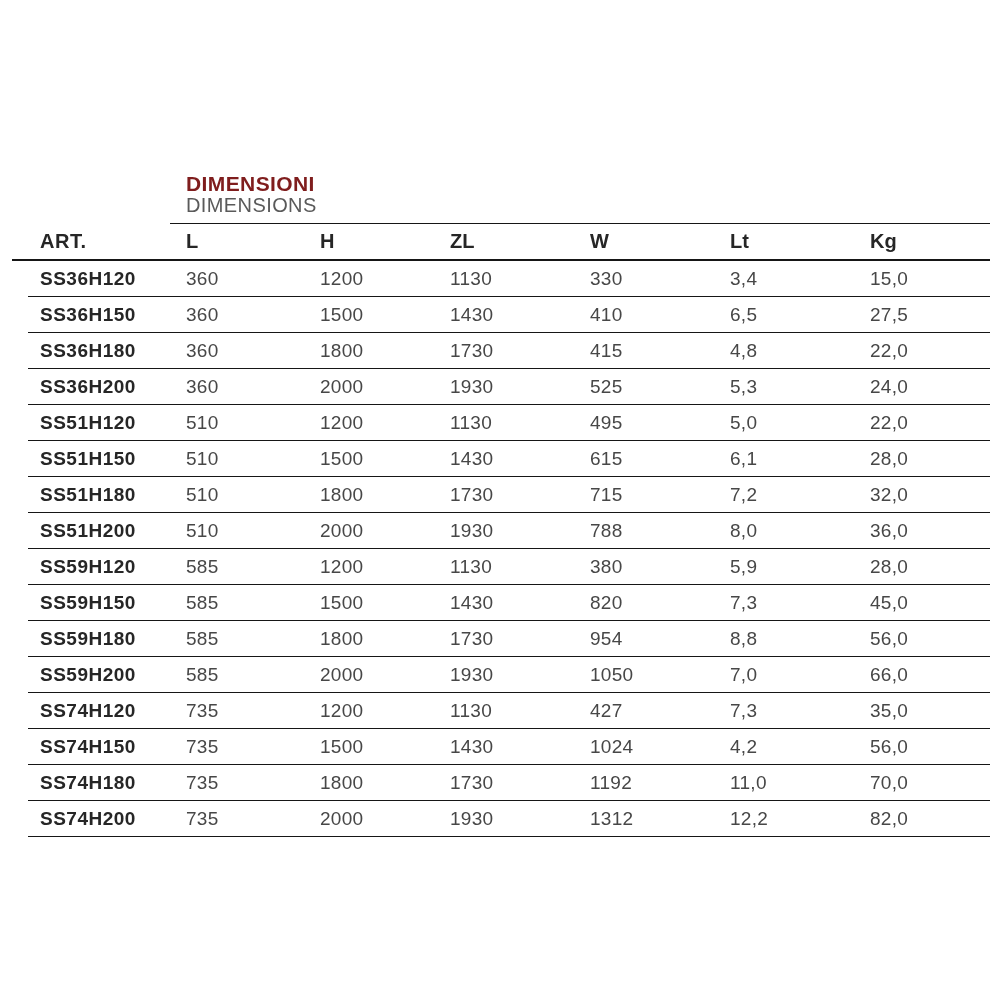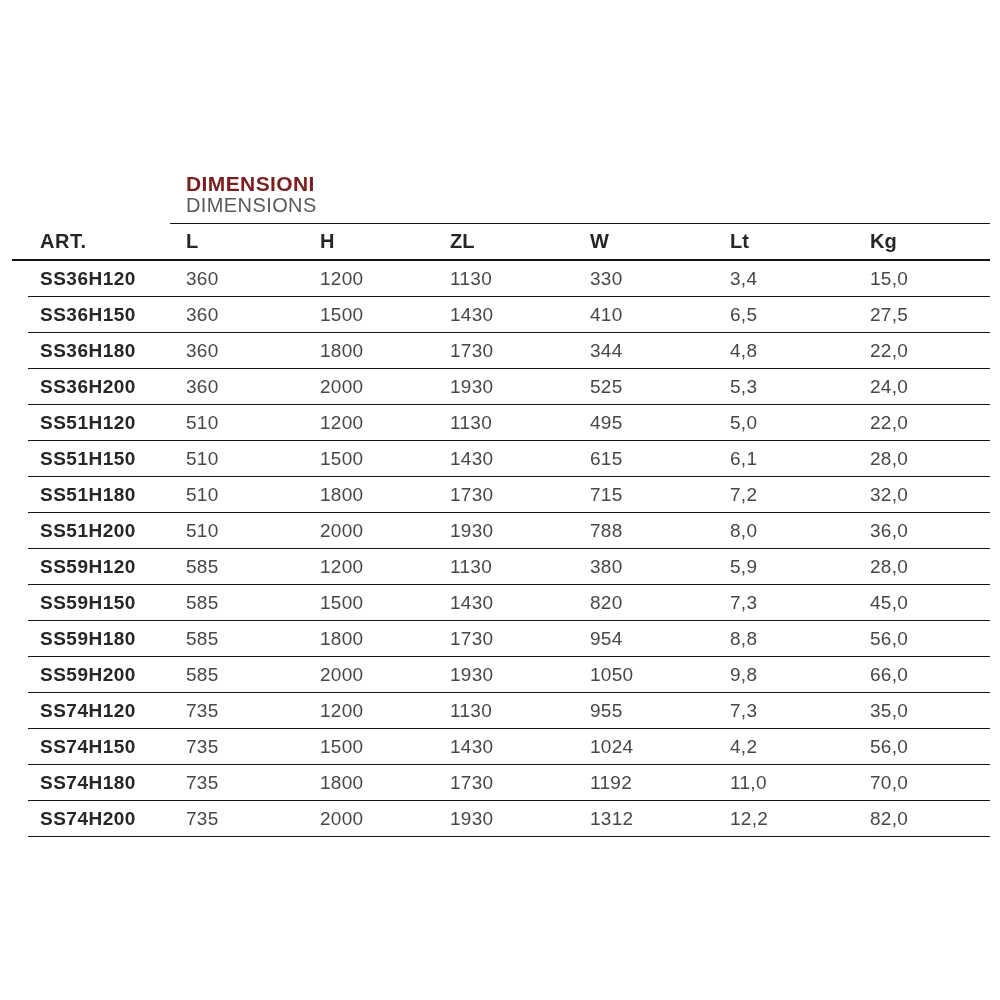--- a/index.html
+++ b/index.html
@@ -72,21 +72,21 @@
       <div class="val">1430</div>
       <div class="val">410</div>
       <div class="val">6,5</div>
       <div class="val">27,5</div>
     </div>
     <div class="row">
       <div class="art">SS36H180</div>
       <div class="val">360</div>
       <div class="val">1800</div>
       <div class="val">1730</div>
-      <div class="val">344</div>
+      <div class="val">415</div>
       <div class="val">4,8</div>
       <div class="val">22,0</div>
     </div>
     <div class="row">
       <div class="art">SS36H200</div>
       <div class="val">360</div>
       <div class="val">2000</div>
       <div class="val">1930</div>
       <div class="val">525</div>
       <div class="val">5,3</div>
@@ -154,29 +154,29 @@
       <div class="val">954</div>
       <div class="val">8,8</div>
       <div class="val">56,0</div>
     </div>
     <div class="row">
       <div class="art">SS59H200</div>
       <div class="val">585</div>
       <div class="val">2000</div>
       <div class="val">1930</div>
       <div class="val">1050</div>
-      <div class="val">9,8</div>
+      <div class="val">7,0</div>
       <div class="val">66,0</div>
     </div>
     <div class="row">
       <div class="art">SS74H120</div>
       <div class="val">735</div>
       <div class="val">1200</div>
       <div class="val">1130</div>
-      <div class="val">955</div>
+      <div class="val">427</div>
       <div class="val">7,3</div>
       <div class="val">35,0</div>
     </div>
     <div class="row">
       <div class="art">SS74H150</div>
       <div class="val">735</div>
       <div class="val">1500</div>
       <div class="val">1430</div>
       <div class="val">1024</div>
       <div class="val">4,2</div>

